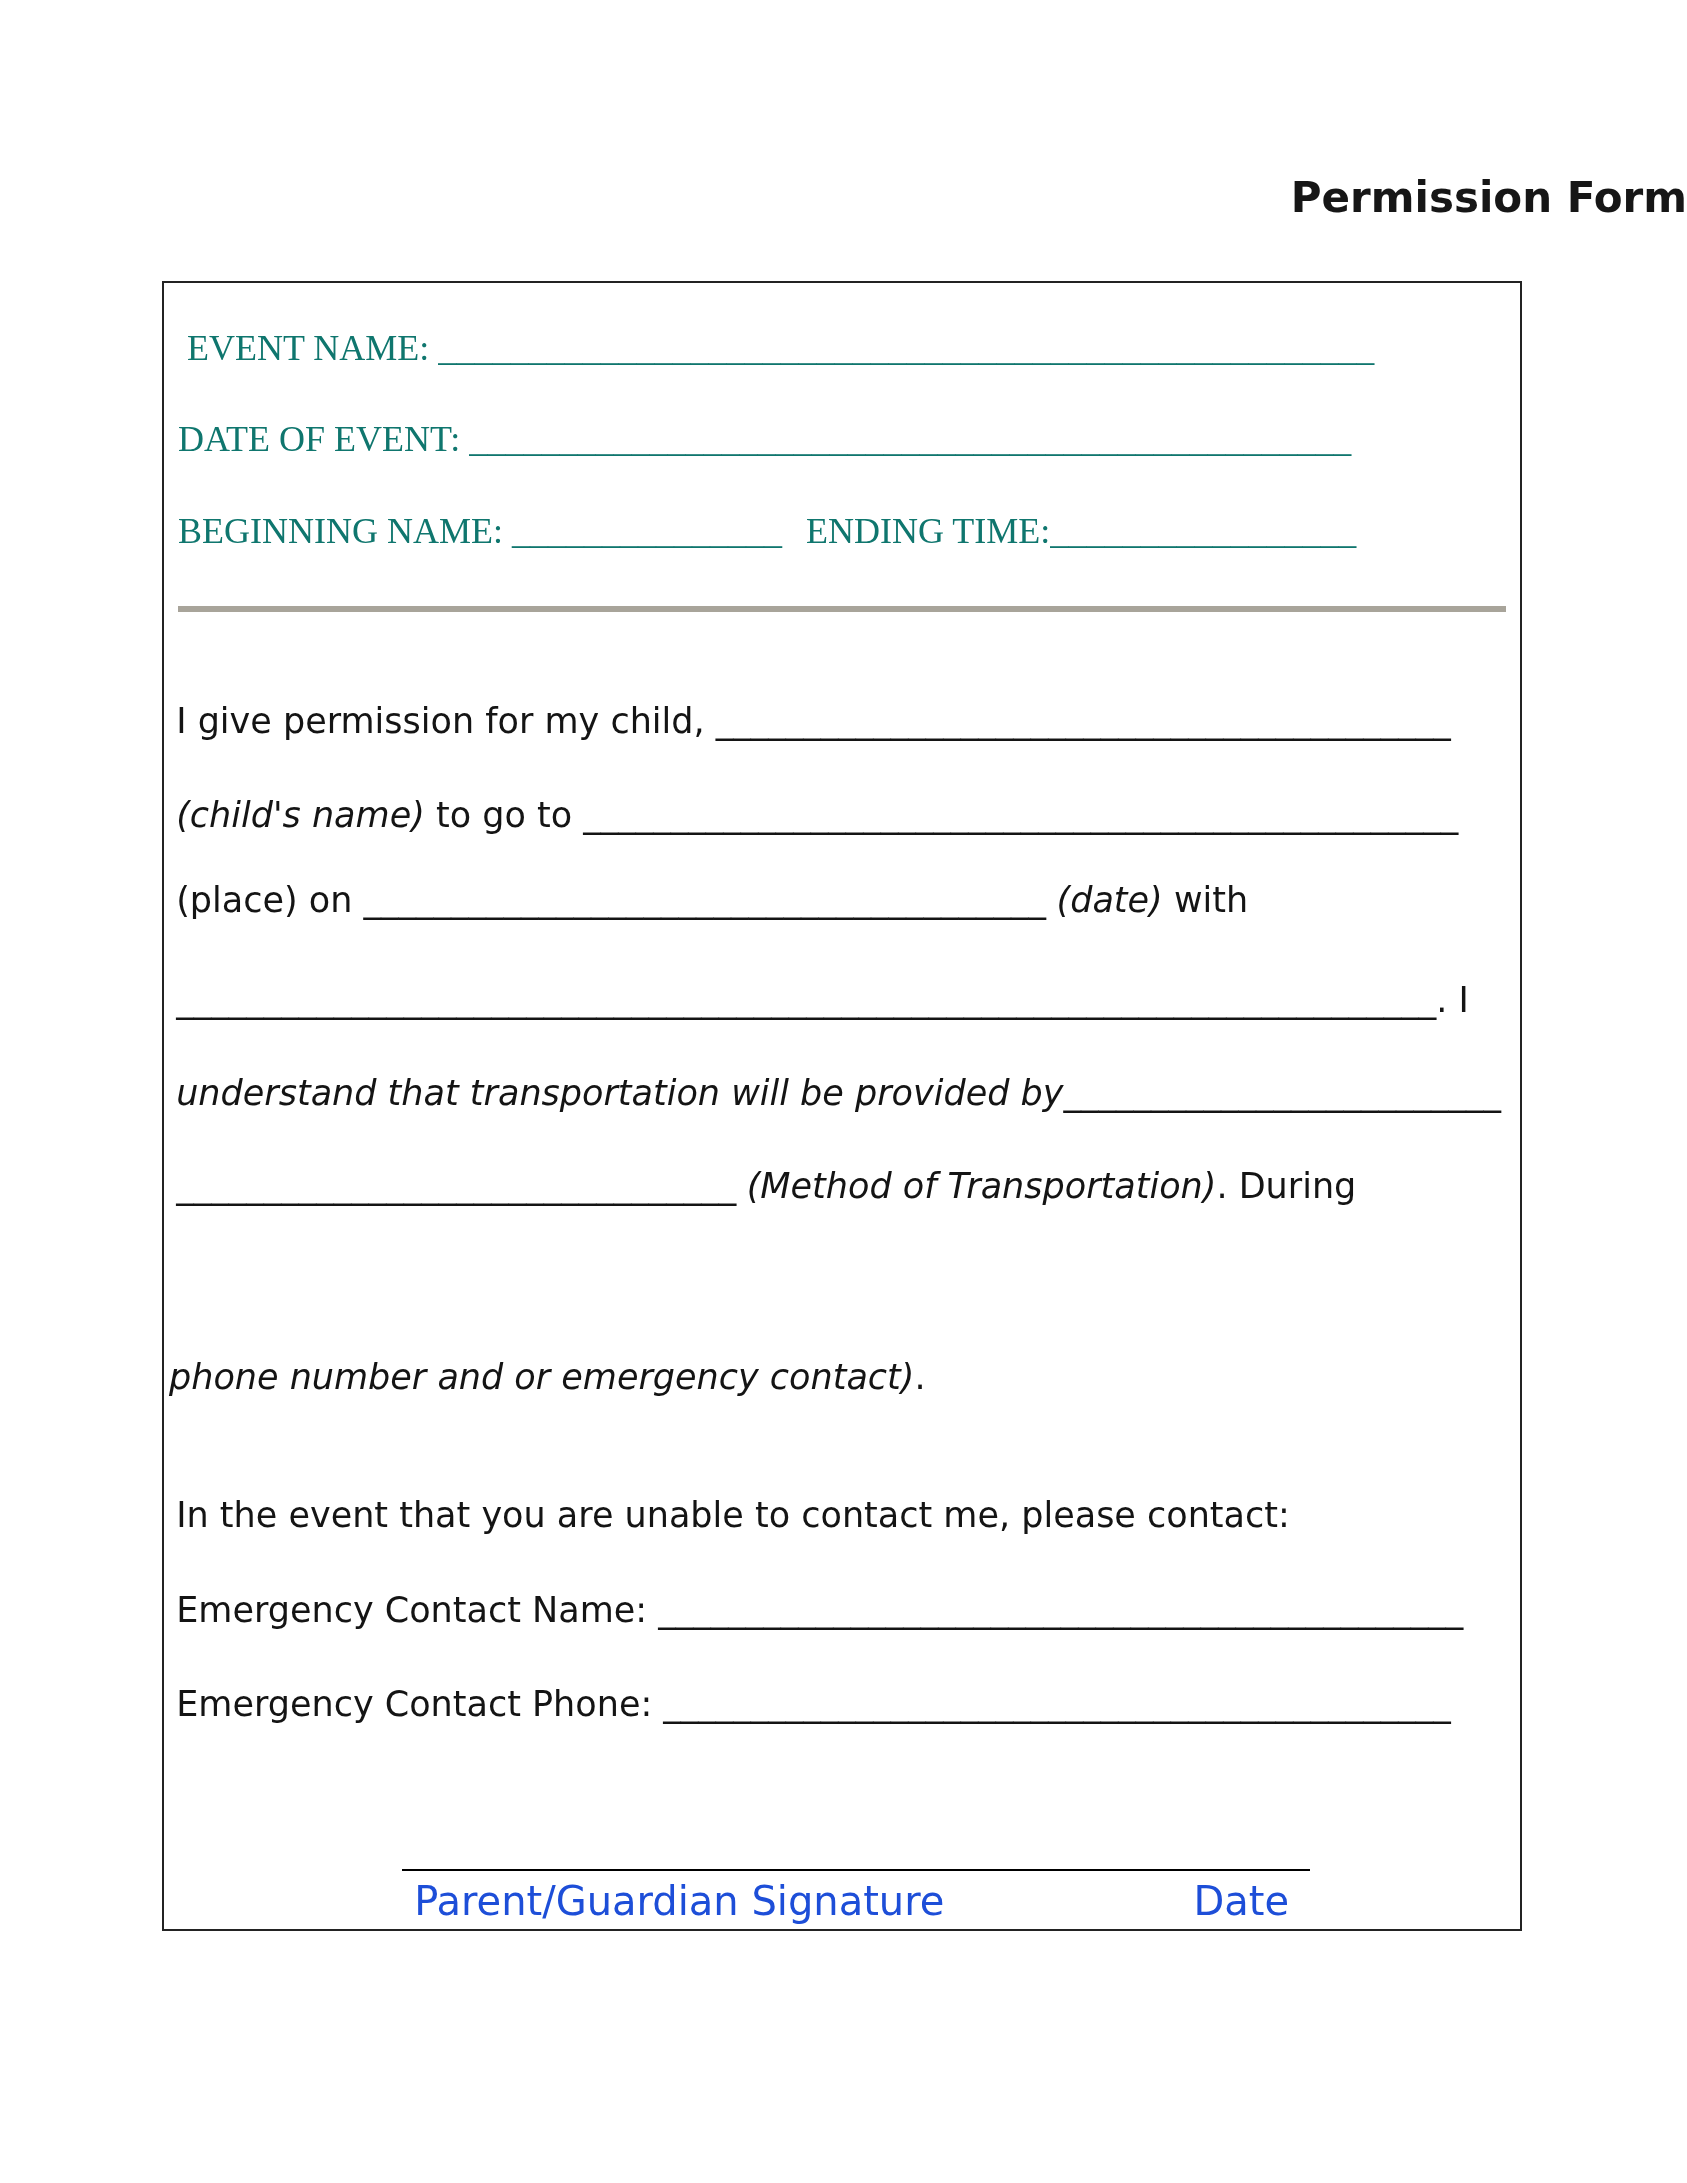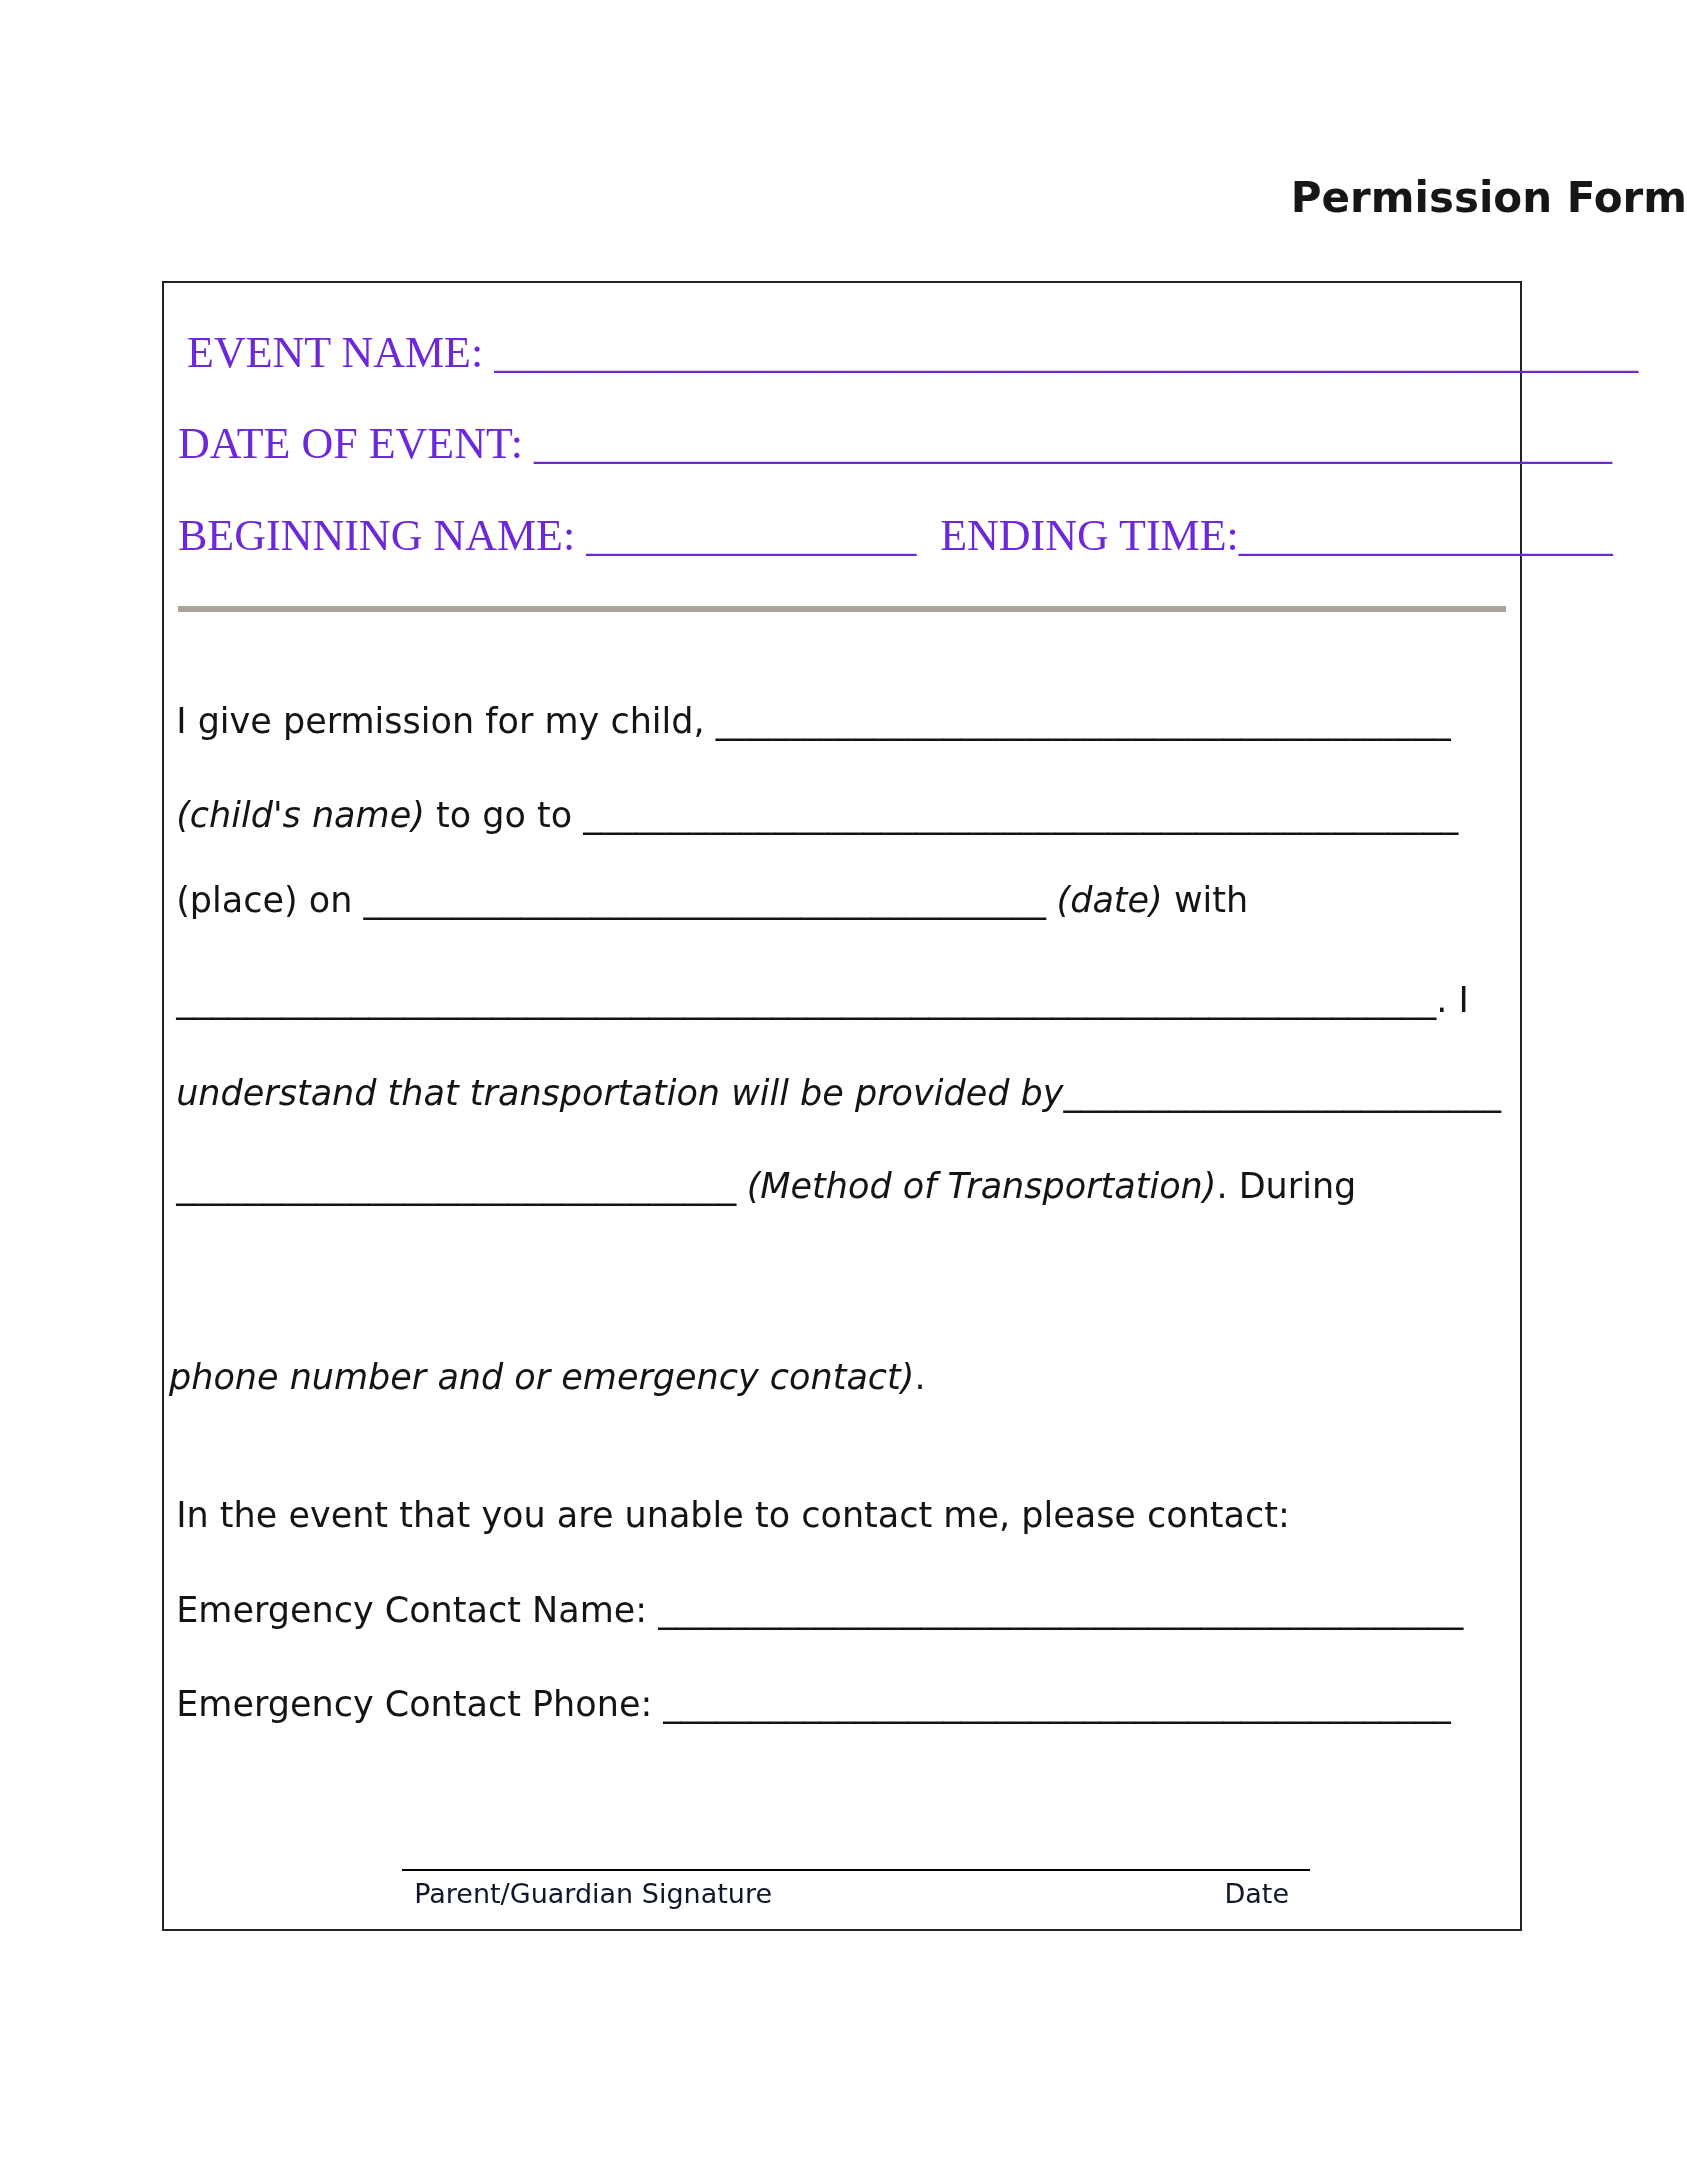--- a/index.html
+++ b/index.html
@@ -32,22 +32,22 @@
     border: 2.6px solid #232323;
     background: #ffffff;
   }
   .row {
     position: absolute;
     white-space: nowrap;
     line-height: 1.2;
   }
   .serif-row {
     font-family: "Liberation Serif", serif;
-    font-size: 44px;
-    color: #6d28d9;
+    font-size: 36px;
+    color: #0f766e;
   }
   .body-row {
     font-size: 35px;
     color: #141414;
   }
   .italic { font-style: italic; }
   .ml { margin-left: 10.5px; }
   .ml-wide { margin-left: 24px; }
   .divider {
     position: absolute;
@@ -66,22 +66,22 @@
   .sig-line {
     border-top: 2.6px solid #000000;
     width: 100%;
     height: 0;
     margin-top: 14px;
   }
   .sig-labels {
     display: flex;
     justify-content: space-between;
     padding: 7px 21px 0 12.2px;
-    font-size: 27px;
-    color: #0f172a;
+    font-size: 40px;
+    color: #1d4ed8;
   }
   
   .blank { letter-spacing: 0; }
 </style>
 </head>
 <body>
 
 <div class="page">
 
   <div class="title">Permission Form</div>

